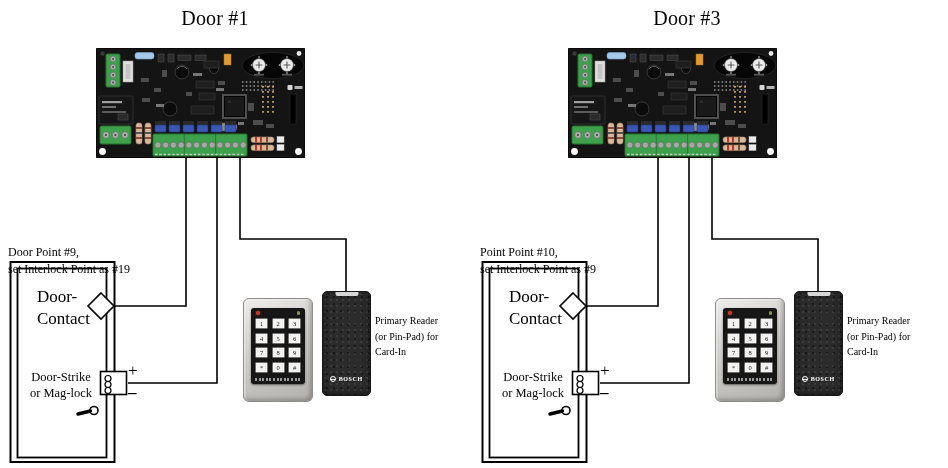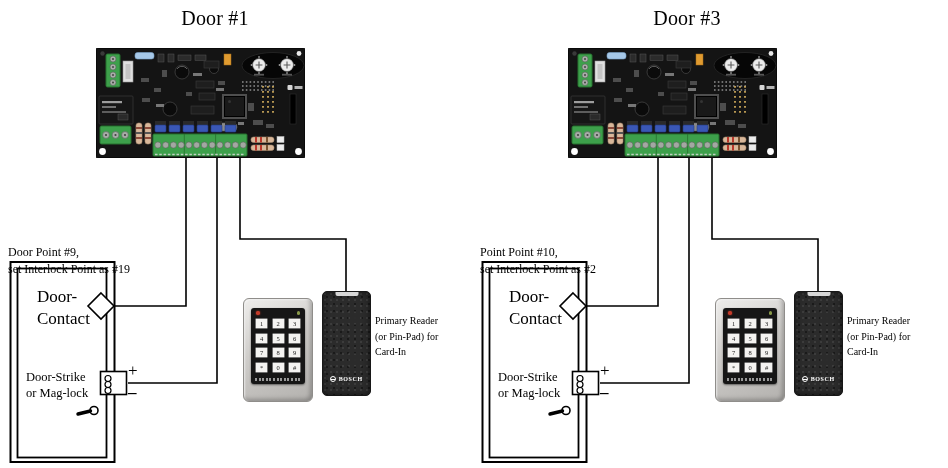--- a/index.html
+++ b/index.html
@@ -9,21 +9,21 @@
   }
   .unit{position:absolute;top:0;width:476px;height:468px;}
   .unit .title{
     position:absolute;left:90px;top:7px;width:250px;margin:0;
     font-size:20px;font-weight:400;text-align:center;letter-spacing:.2px;
   }
   .diagram{position:absolute;left:0;top:0;}
   .label{position:absolute;white-space:nowrap;}
   .point-label{left:8px;top:204px;font-size:12px;line-height:16.5px;margin-top:40px;}
   .contact-label{left:37px;top:286px;font-size:17px;line-height:21.5px;}
-  .strike-label{left:26px;top:369px;width:70px;font-size:12.5px;line-height:16px;white-space:nowrap;}
+  .strike-label{left:26px;top:369px;width:70px;font-size:12.5px;line-height:16px;text-align:center;white-space:nowrap;}
   .plus-label{left:128px;top:361px;font-size:17px;font-weight:500;}
   .minus-label{left:128px;top:383px;font-size:17px;font-weight:600;}
   .reader-label{left:375px;top:313px;font-size:10px;line-height:15.5px;}
 
   
   .keypad{
     position:absolute;left:243px;top:298px;width:70px;height:104px;
     border-radius:6px;border:1px solid #8f8d8a;box-sizing:border-box;
     background:linear-gradient(155deg,#eeedeb 0%,#cfcdca 45%,#b3b1ae 100%);
     box-shadow:inset -2px -2px 4px rgba(0,0,0,.25), inset 1px 1px 2px rgba(255,255,255,.8);
@@ -341,21 +341,21 @@
     </div>
   </section>
 
   <section class="unit" style="left:472px">
     <h2 class="title">Door #3</h2>
     <svg class="diagram" width="476" height="468" viewBox="0 0 476 468">
       <use href="#door-sym" width="476" height="468"></use>
     </svg>
     <div class="label point-label">
       <div>Point Point #10,</div>
-      <div>set Interlock Point as #2</div>
+      <div>set Interlock Point as #9</div>
     </div>
     <div class="label contact-label">
       <div>Door-</div>
       <div>Contact</div>
     </div>
     <div class="label strike-label">
       <div>Door-Strike</div>
       <div>or Mag-lock</div>
     </div>
     <div class="label plus-label">+</div>

